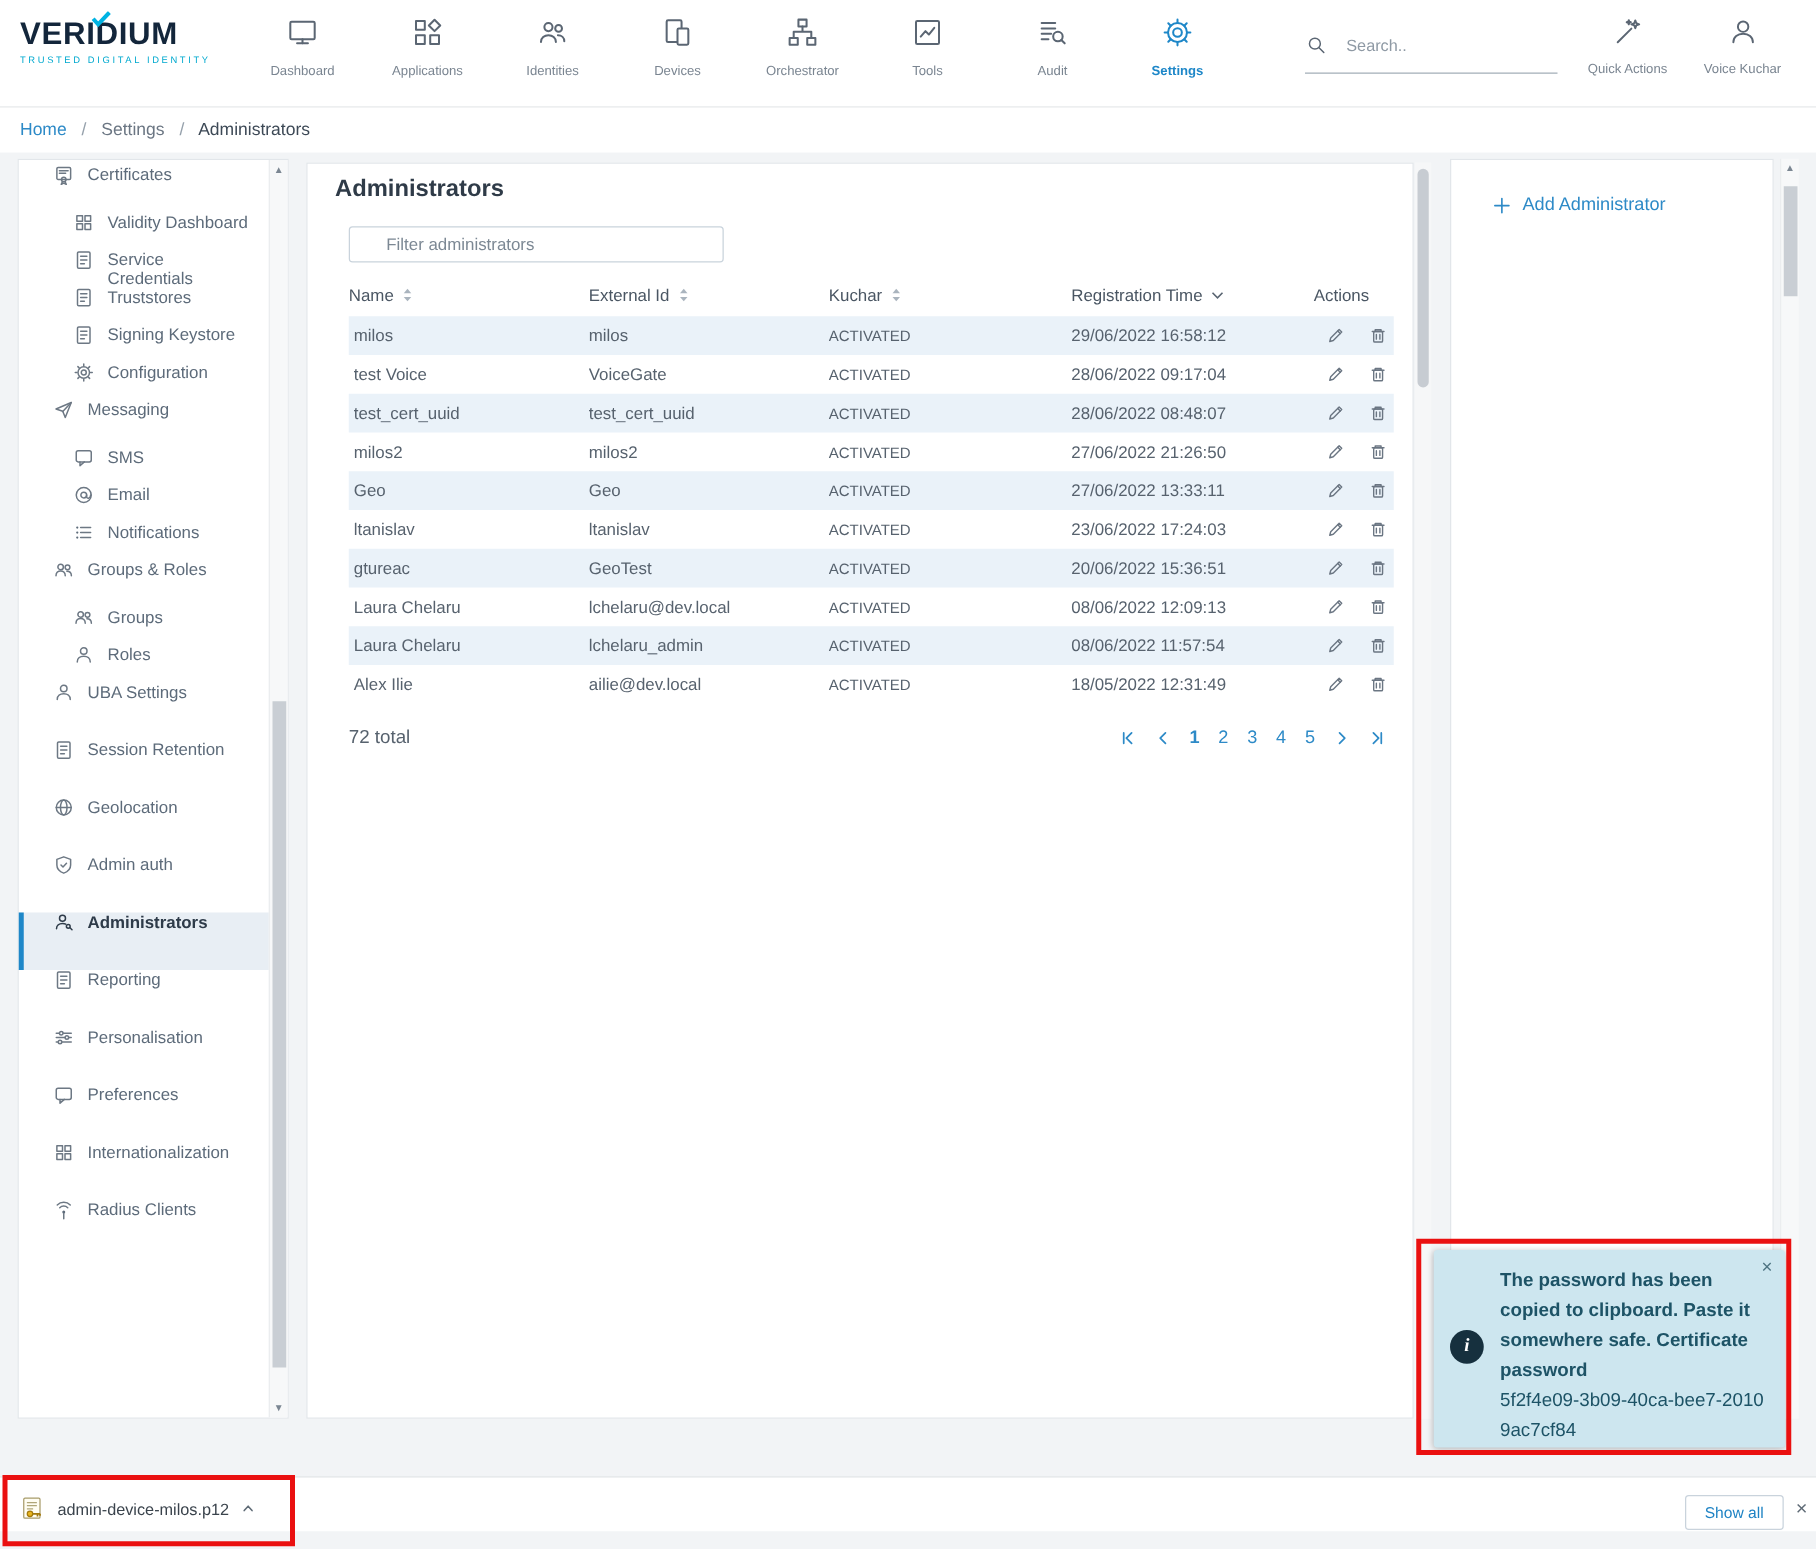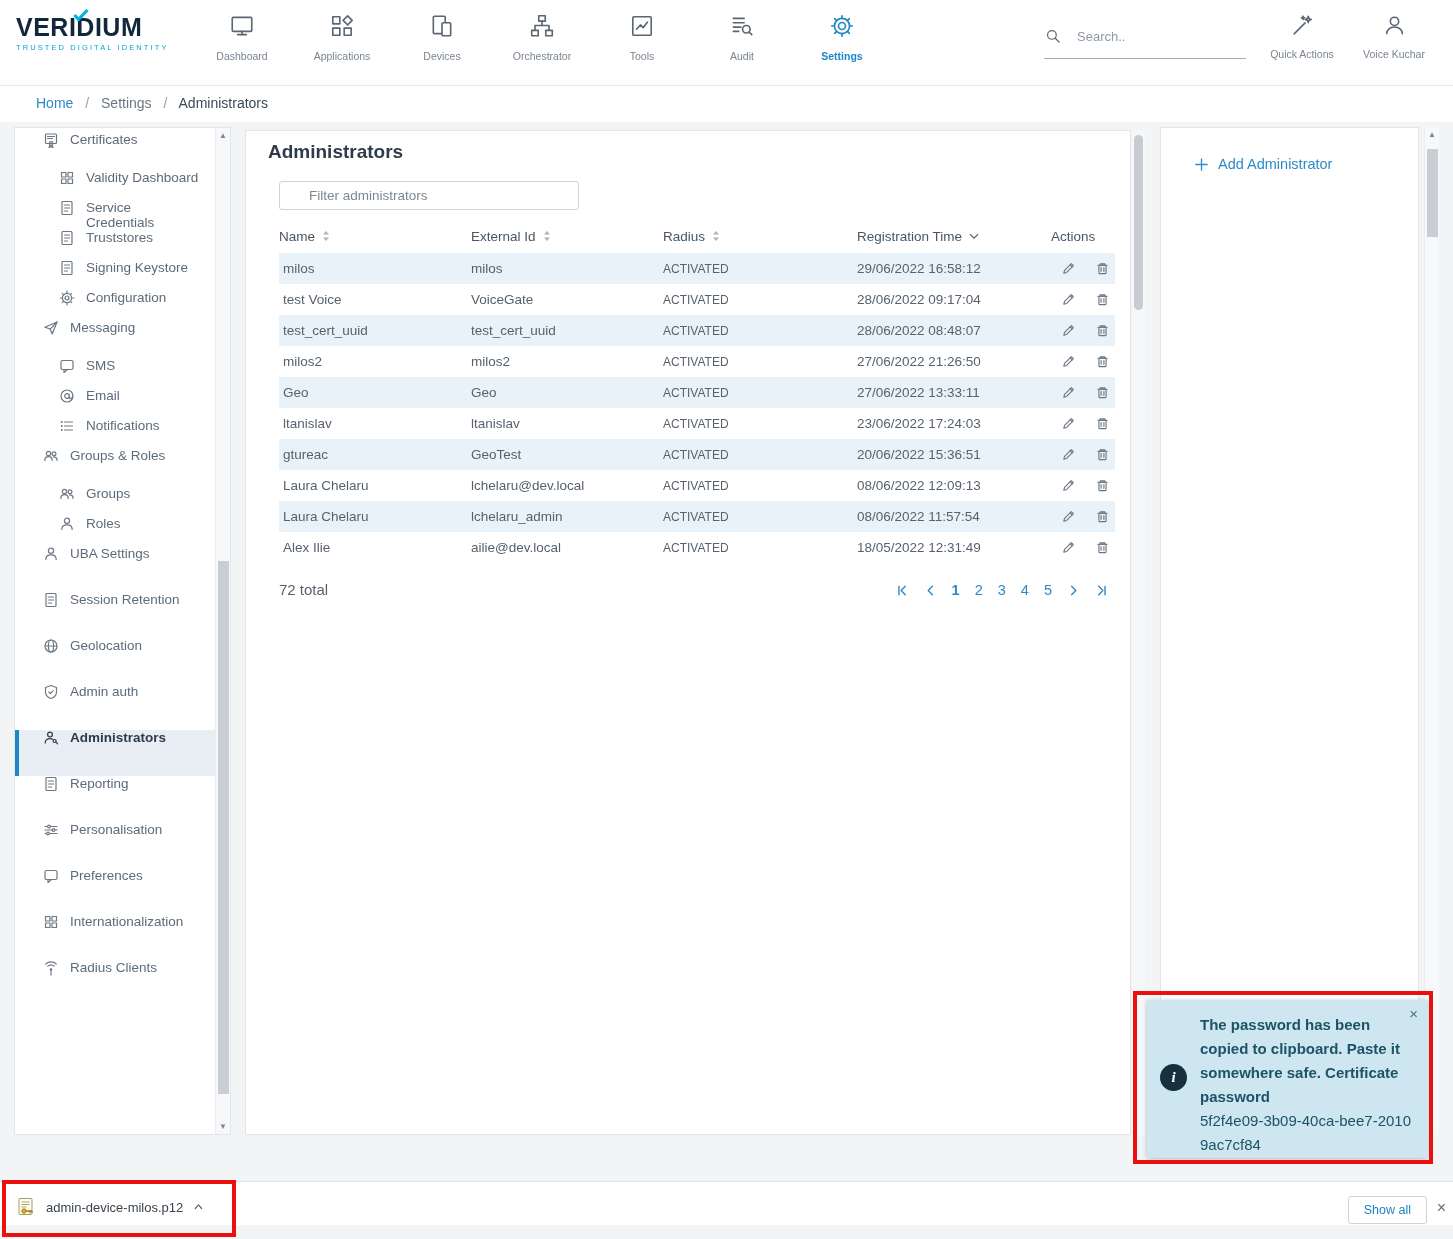--- a/index.html
+++ b/index.html
@@ -23,21 +23,21 @@
   .nav-item.active svg.ic { stroke: #1e87c8; }
   .nav-item.active .lbl { color: #1e87c8; font-weight: bold; }
   .search { position: absolute; left: 1044px; top: 27px; width: 202px; border-bottom: 1px solid #a3aeb8; display: flex; align-items: center; padding-bottom: 12px; }
   .search input { border: 0; outline: 0; background: transparent; font-size: 13px; margin-left: 12px; width: 160px; color: #55606c; font-family: inherit; }
   .search input::placeholder { color: #8e99a4; }
   .minibtn { position: absolute; top: 13px; text-align: center; cursor: pointer; }
   .minibtn .lbl { display: block; margin-top: 6px; font-size: 10.5px; color: #7a8591; }
 
   
   .crumbband { left: 0; top: 86px; width: 1453px; height: 36px; background: #fff; }
-  .crumb { position: absolute; left: 16px; top: 9px; font-size: 14px; margin-left: 20px; }
+  .crumb { position: absolute; left: 16px; top: 9px; font-size: 14px; }
   .crumb .lnk { color: #2d8ac7; cursor: pointer; }
   .crumb .mid { color: #6b7683; cursor: pointer; }
   .crumb .cur { color: #3d4956; }
   .crumb .sep { margin: 0 8px; color: #95a0ab; }
 
   
   .card { background: #fff; border: 1px solid #e2e6ea; }
 
   
   .sidebar { left: 14px; top: 127px; width: 217px; height: 1008px; padding-top: 4px; }
@@ -301,20 +301,26 @@
       <span class="lbl">Dashboard</span>
     </div>
     <div class="nav-item">
       <svg class="ic" width="26" height="26">
           <use href="#i-apps"></use>
         </svg>
       <span class="lbl">Applications</span>
     </div>
     <div class="nav-item">
       <svg class="ic" width="26" height="26">
+          <use href="#i-identities"></use>
+        </svg>
+      <span class="lbl">Identities</span>
+    </div>
+    <div class="nav-item">
+      <svg class="ic" width="26" height="26">
           <use href="#i-devices"></use>
         </svg>
       <span class="lbl">Devices</span>
     </div>
     <div class="nav-item">
       <svg class="ic" width="26" height="26">
           <use href="#i-orch"></use>
         </svg>
       <span class="lbl">Orchestrator</span>
     </div>
@@ -530,21 +536,21 @@
           </svg>
       </div>
       <div class="th">
         <span>External Id</span>
         <svg width="8" height="12" viewBox="0 0 8 12">
             <path d="M4 1L7 4.5H1z" fill="#aab4be"></path>
             <path d="M4 11L1 7.5h6z" fill="#aab4be"></path>
           </svg>
       </div>
       <div class="th">
-        <span>Radius</span>
+        <span>Kuchar</span>
         <svg width="8" height="12" viewBox="0 0 8 12">
             <path d="M4 1L7 4.5H1z" fill="#aab4be"></path>
             <path d="M4 11L1 7.5h6z" fill="#aab4be"></path>
           </svg>
       </div>
       <div class="th">
         <span>Registration Time</span>
         <svg width="10" height="7" viewBox="0 0 10 7">
             <path d="M1 1.2l4 4 4-4" stroke="#5aununited" fill="none" stroke-width="1.3" style="stroke:#5a6572"></path>
           </svg>

